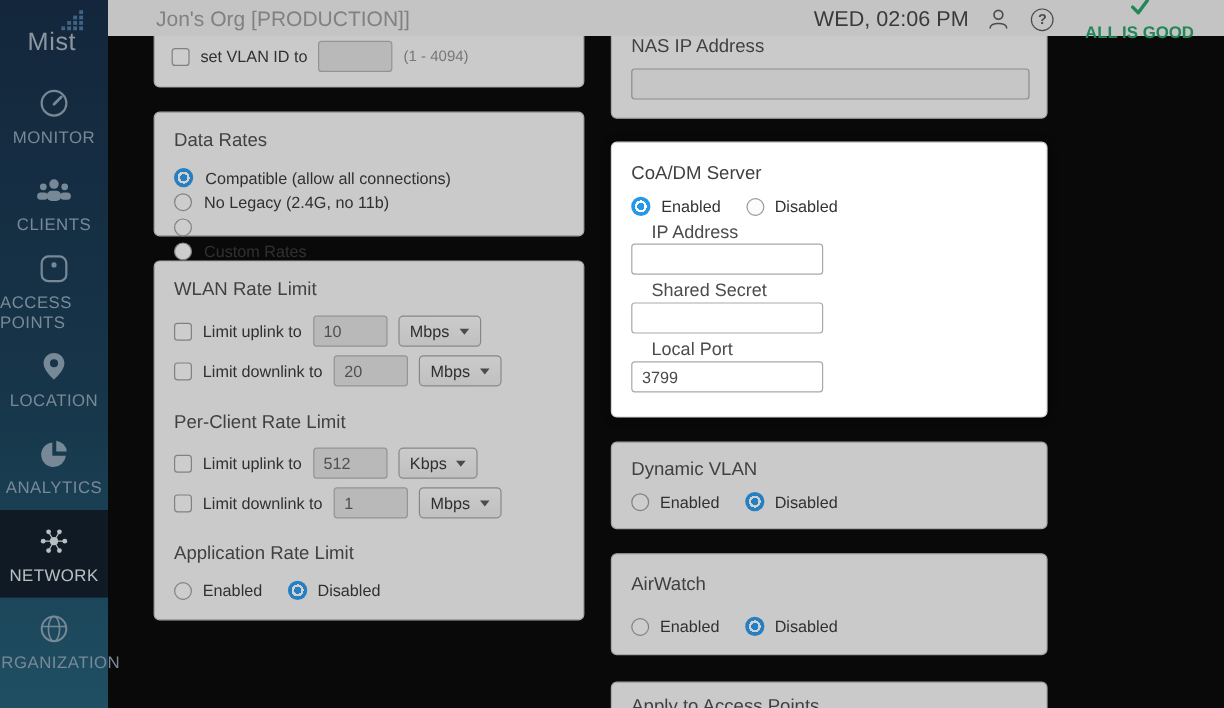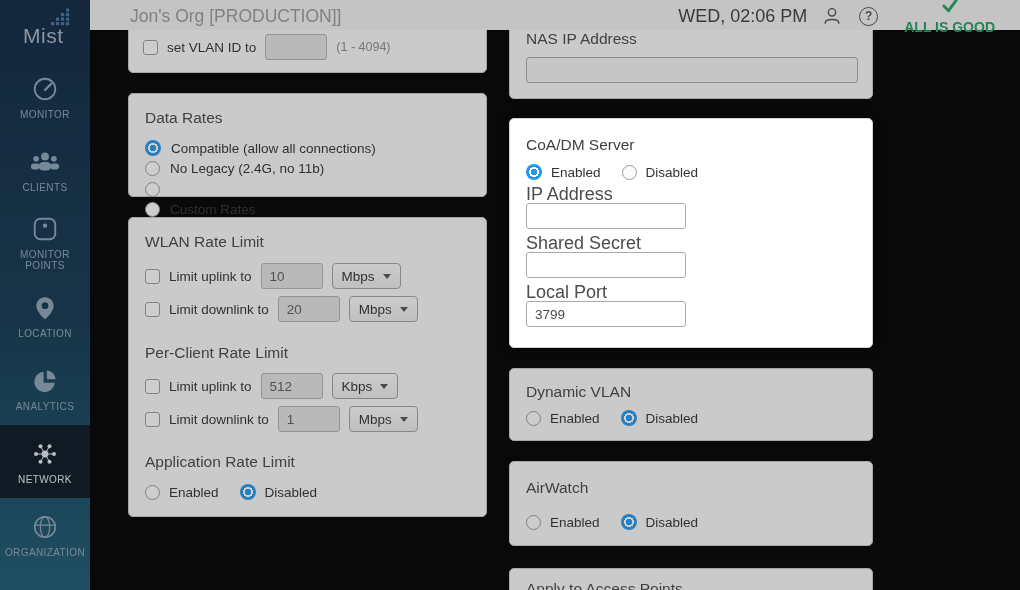--- a/index.html
+++ b/index.html
@@ -7,21 +7,21 @@
   body { font-family:"Liberation Sans", sans-serif; background:#f0f0f0; position:relative; }
   .app { display:flex; width:1020px; height:590px; position:relative; }
 
   
   .sidebar { width:90px; flex:none; background:linear-gradient(180deg,#0e2642 0%, #123952 55%, #1d5a74 100%); position:relative; z-index:2; }
   .logo { height:60px; position:relative; color:#a9b5c2; }
   .logo-text { position:absolute; left:23px; top:24px; font-size:21px; letter-spacing:0.5px; }
   .logo-dots { position:absolute; left:51px; top:8px; }
   .nav-item { height:73px; display:flex; flex-direction:column; align-items:center; justify-content:center; gap:5px; color:#8ea4b6; cursor:pointer; }
   .nav-item.active { background:#081724; color:#e2e9ef; }
-  .nav-label { font-size:10px; letter-spacing:0.4px;text-align:center; }
+  .nav-label { font-size:14px; letter-spacing:0.4px; }
   .nav-icon { height:30px; display:flex; align-items:center; }
 
   
   .main { flex:1; position:relative; background:#000000; overflow:hidden; }
   .header { position:absolute; top:0; left:0; right:0; height:30px; background:#f0f0f0; z-index:5; display:flex; align-items:center; padding:2px 25px 0 40px; }
   .header-title { font-size:17.5px; color:#9a9a9a; }
   .header-spacer { flex:1; }
   .header-date { font-size:18px; color:#3f3f3f; }
   .icon-person { margin-left:14px; display:flex; }
   .icon-help { margin-left:16px; width:19px; height:19px; border:1.5px solid #555; border-radius:50%; display:flex; align-items:center; justify-content:center; font-size:12px; font-weight:bold; color:#555; }
@@ -41,21 +41,21 @@
   .radio { width:15px; height:15px; border:1px solid #9a9a9a; border-radius:50%; background:#fbfbfb; flex:none; cursor:pointer; }
   .radio.sel { width:16px; height:16px; border:none;
     background:radial-gradient(circle, #2598ec 0, #2598ec 3px, #ffffff 3px, #ffffff 5px, #2598ec 5px, #2598ec 9px); }
   .radio-label { margin-right:12px; }
   .txt { height:26px; border:1px solid #a9a9a9; border-radius:3px; background:#fff; padding:0 8px; font-size:13.5px; color:#4a4a4a; font-family:"Liberation Sans", sans-serif; }
   .txt.dis { background:#e2e2e2; border-color:#b2b2b2; color:#5c5c5c; }
   .txt.w-small { width:62px; }
   .dd { height:26px; min-width:63px; border:1px solid #a2a2a2; border-radius:4px; background:linear-gradient(180deg,#f9f9f9,#ebebeb); display:flex; align-items:center; justify-content:space-between; gap:8px; padding:0 9px; font-size:13.5px; color:#333; cursor:pointer; }
   .caret { width:0; height:0; border-left:4.5px solid transparent; border-right:4.5px solid transparent; border-top:5px solid #555; }
   .hint { font-size:12.5px; color:#8d8d8d; }
-  .field-label { font-size:18px; color:#4c4c4c; height:16px; line-height:16px; }
+  .field-label { font-size:15px; color:#4c4c4c; height:16px; line-height:16px;margin-left:17px; }
 
   
   .panel-vlan { margin-top:-50px; height:93px; padding:53px 14px 0; }
   .panel-data-rates { margin-top:20px; height:104px; padding:14px 16px 0; }
   .panel-data-rates .panel-title { margin-bottom:10px; }
   .radio-option { height:20.5px; display:flex; align-items:center; gap:10px; font-size:13.5px; color:#333; }
   .panel-rate-limits { margin-top:20px; height:300px; padding:0 16px; }
   .t1 { margin-top:14px; } .r1 { margin-top:11px; } .r2 { margin-top:7px; }
   .t2 { margin-top:21px; } .r3 { margin-top:10px; } .r4 { margin-top:7px; }
   .t3 { margin-top:20px; } .r5 { margin-top:12px; }
@@ -127,21 +127,21 @@
       <span class="nav-label">CLIENTS</span>
     </div>
 
     <div class="nav-item">
       <span class="nav-icon">
         <svg width="28" height="28" viewBox="0 0 30 30">
           <rect x="4" y="4" width="22" height="22" rx="6" fill="none" stroke="currentColor" stroke-width="2"></rect>
           <circle cx="15" cy="11.5" r="2.3" fill="currentColor"></circle>
         </svg>
       </span>
-      <span class="nav-label">MONITOR POINTS</span>
+      <span class="nav-label">ACCESS POINTS</span>
     </div>
 
     <div class="nav-item">
       <span class="nav-icon">
         <svg width="26" height="28" viewBox="0 0 30 30">
           <path fill="currentColor" fill-rule="evenodd" d="M15,2.5 C9.4,2.5 5,6.9 5,12.3 C5,19.6 15,28 15,28 C15,28 25,19.6 25,12.3 C25,6.9 20.6,2.5 15,2.5 Z M15,16.2 A3.9,3.9 0 1,1 15,8.4 A3.9,3.9 0 1,1 15,16.2 Z"></path>
         </svg>
       </span>
       <span class="nav-label">LOCATION</span>
     </div>

